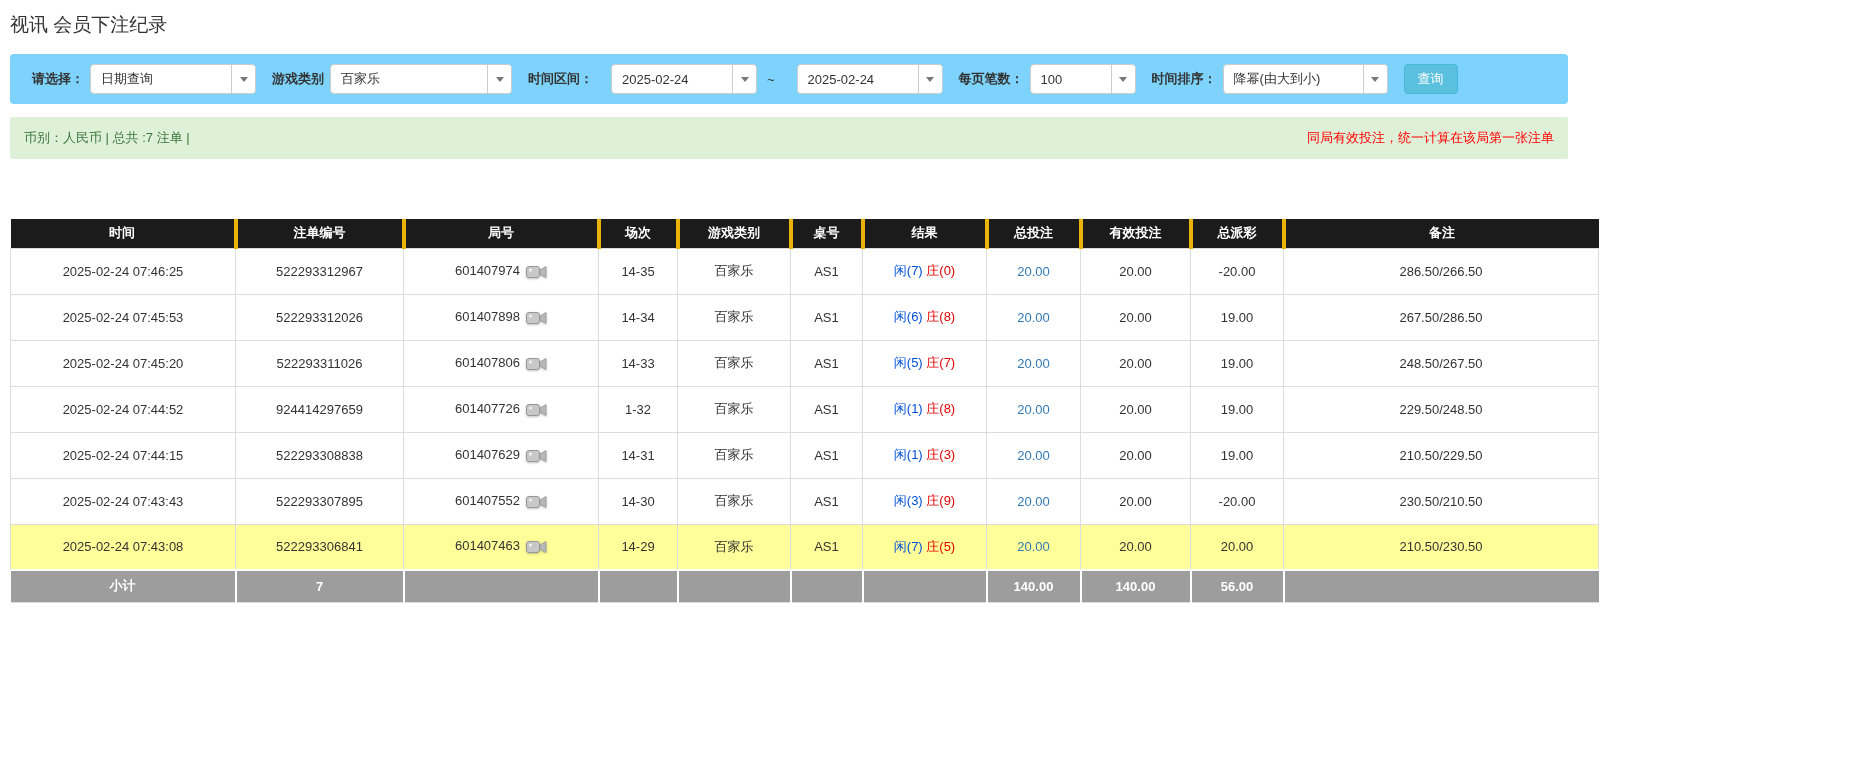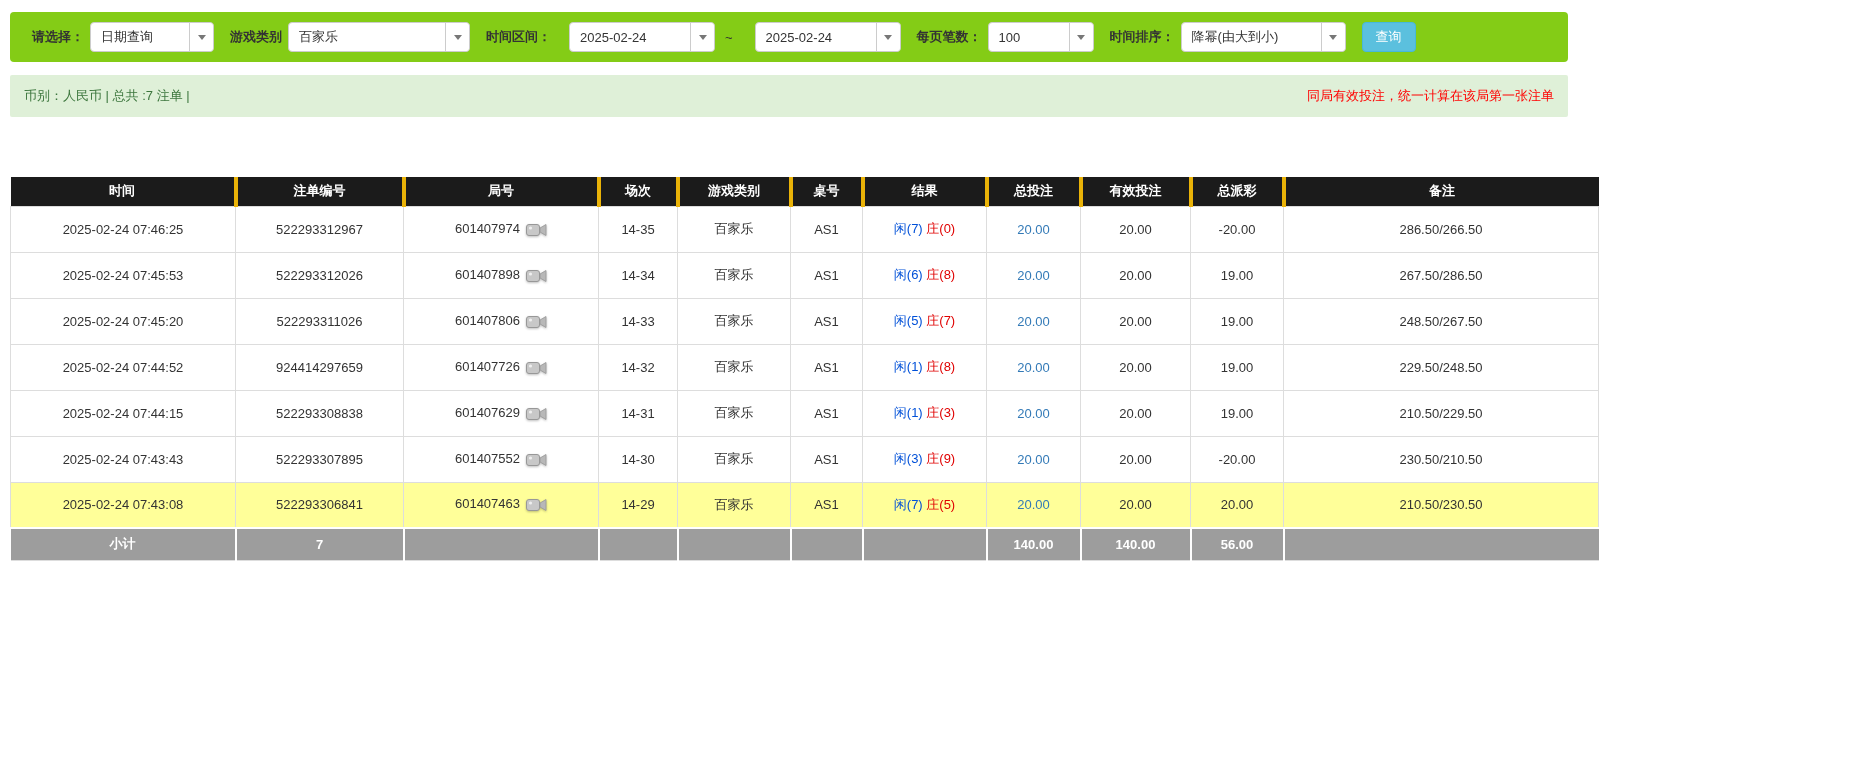--- a/index.html
+++ b/index.html
@@ -2,32 +2,32 @@
 <html><head>
 <meta charset="utf-8">
 <style>
   * { box-sizing: border-box; margin: 0; padding: 0; }
   html,body { width: 1865px; height: 769px; background: #fff; overflow: hidden; }
   body { font-family: "Liberation Sans", "DejaVu Sans", sans-serif; color: #333; }
   .page { padding: 12px 0 0 10px; }
   .page-title { font-size: 19px; font-weight: 400; color: #333; margin-bottom: 16px; }
 
   
-  .filter-bar { width: 1558px; height: 50px; background: #84cc16; border-radius: 4px;
+  .filter-bar { width: 1558px; height: 50px; background: #7dd3fc; border-radius: 4px;
     display: flex; align-items: center; padding: 0 14px; font-size: 13px; gap: 6px; }
   .filter-label { font-weight: bold; color: #333; white-space: nowrap; margin-left: 10px; }
   .filter-label:first-child { margin-left: 8px; }
   .combo { display: flex; align-items: stretch; background: #fff; border: 1px solid #ccc;
     border-radius: 4px; height: 30px; font-size: 13px; color: #333; }
   .combo-text { flex: 1; display: flex; align-items: center; padding: 0 10px; white-space: nowrap; overflow: hidden; }
   .combo-toggle { width: 24px; border-left: 1px solid #ccc; display: flex; align-items: center;
     justify-content: center; cursor: pointer; background: #fff; border-radius: 0 4px 4px 0; }
   .caret { width: 0; height: 0; border-left: 4px solid transparent; border-right: 4px solid transparent;
     border-top: 5px solid #777; }
-  .w-select { width: 124px; }
+  .w-select { width: 166px; }
   .w-game { width: 182px; }
   .w-date { width: 146px; margin-left: 12px; }
   .w-size { width: 106px; }
   .w-sort { width: 165px; }
   .tilde { margin: 0 4px; color: #333; }
   .btn-search { background: #5bc0de; color: #fff; border: 1px solid #46b8da; border-radius: 4px;
     height: 30px; padding: 4px 13px; font-size: 13px; cursor: pointer; margin-left: 10px; }
 
   
   .summary-bar { width: 1558px; height: 42px; background: #dff0d8; margin-top: 13px;
@@ -52,20 +52,21 @@
   .bet-link { color: #337ab7; text-decoration: none; cursor: pointer; }
   .neg { color: #e00000; }
   .round-cell { display: inline-flex; align-items: flex-start; gap: 6px; }
   .video-btn { background: transparent; border: none; cursor: pointer; padding: 0;
     display: inline-flex; align-items: center; filter: drop-shadow(0 1px 1px rgba(0,0,0,0.25)); }
 </style>
 </head>
 <body>
 
 <div class="page">
+  <div class="page-title">视讯 会员下注纪录</div>
 
   <div class="filter-bar">
     <span class="filter-label">请选择：</span>
     <div class="combo w-select">
       <span class="combo-text">日期查询</span>
       <span class="combo-toggle">
           <span class="caret"></span>
         </span>
     </div>
 
@@ -218,21 +219,21 @@
           <td><span class="round-cell">
               <span>601407726</span>
               <span class="video-btn">
                 <svg width="21" height="17" viewBox="0 0 21 17">
                   <rect x="0.5" y="3.5" width="13" height="11" rx="2.5" fill="#c8c8c8" stroke="#989898"></rect>
                   <polygon points="14,7 20,3.5 20,14.5 14,11" fill="#b8b8b8" stroke="#989898" stroke-width="0.8"></polygon>
                   <circle cx="4.5" cy="7" r="1.6" fill="#efefef"></circle>
                 </svg>
               </span>
             </span></td>
-          <td>14-32</td>
+          <td>1-32</td>
           <td>百家乐</td>
           <td>AS1</td>
           <td><span class="player">闲(1)</span> <span class="banker">庄(8)</span></td>
           <td><a class="bet-link">20.00</a></td>
           <td>20.00</td>
           <td>19.00</td>
           <td>229.50/248.50</td>
         </tr>
         <tr>
           <td>2025-02-24 07:44:15</td>

